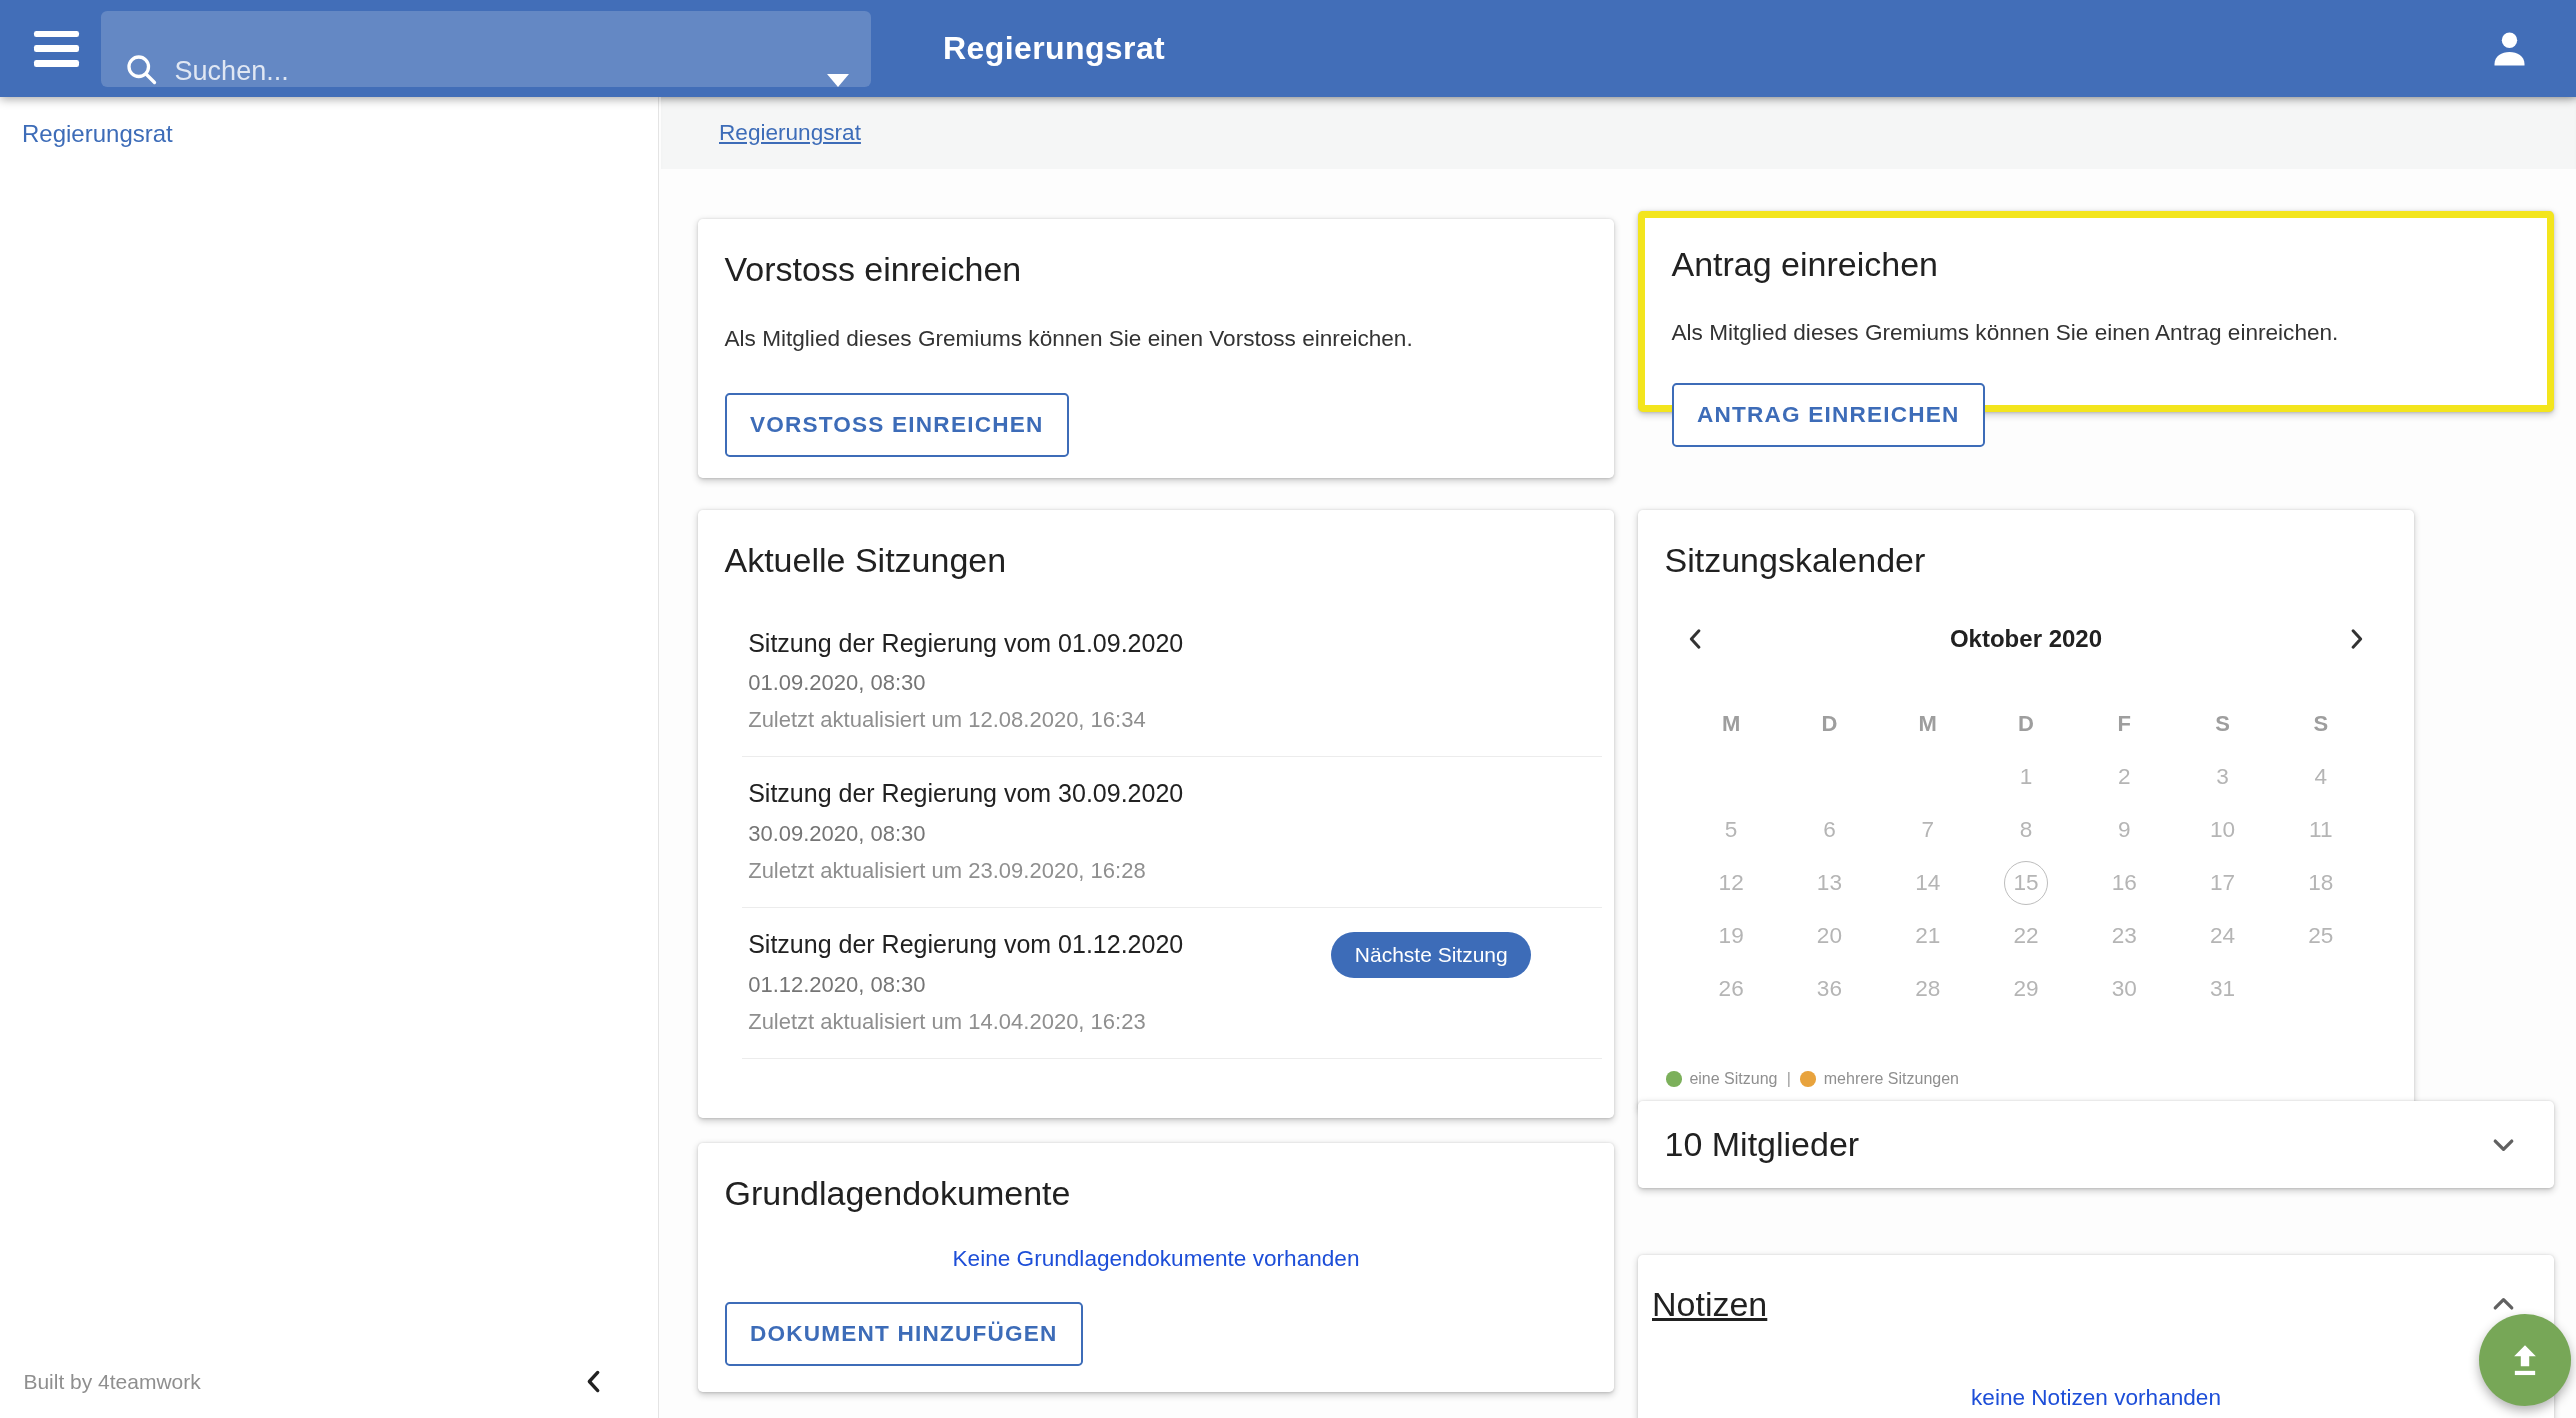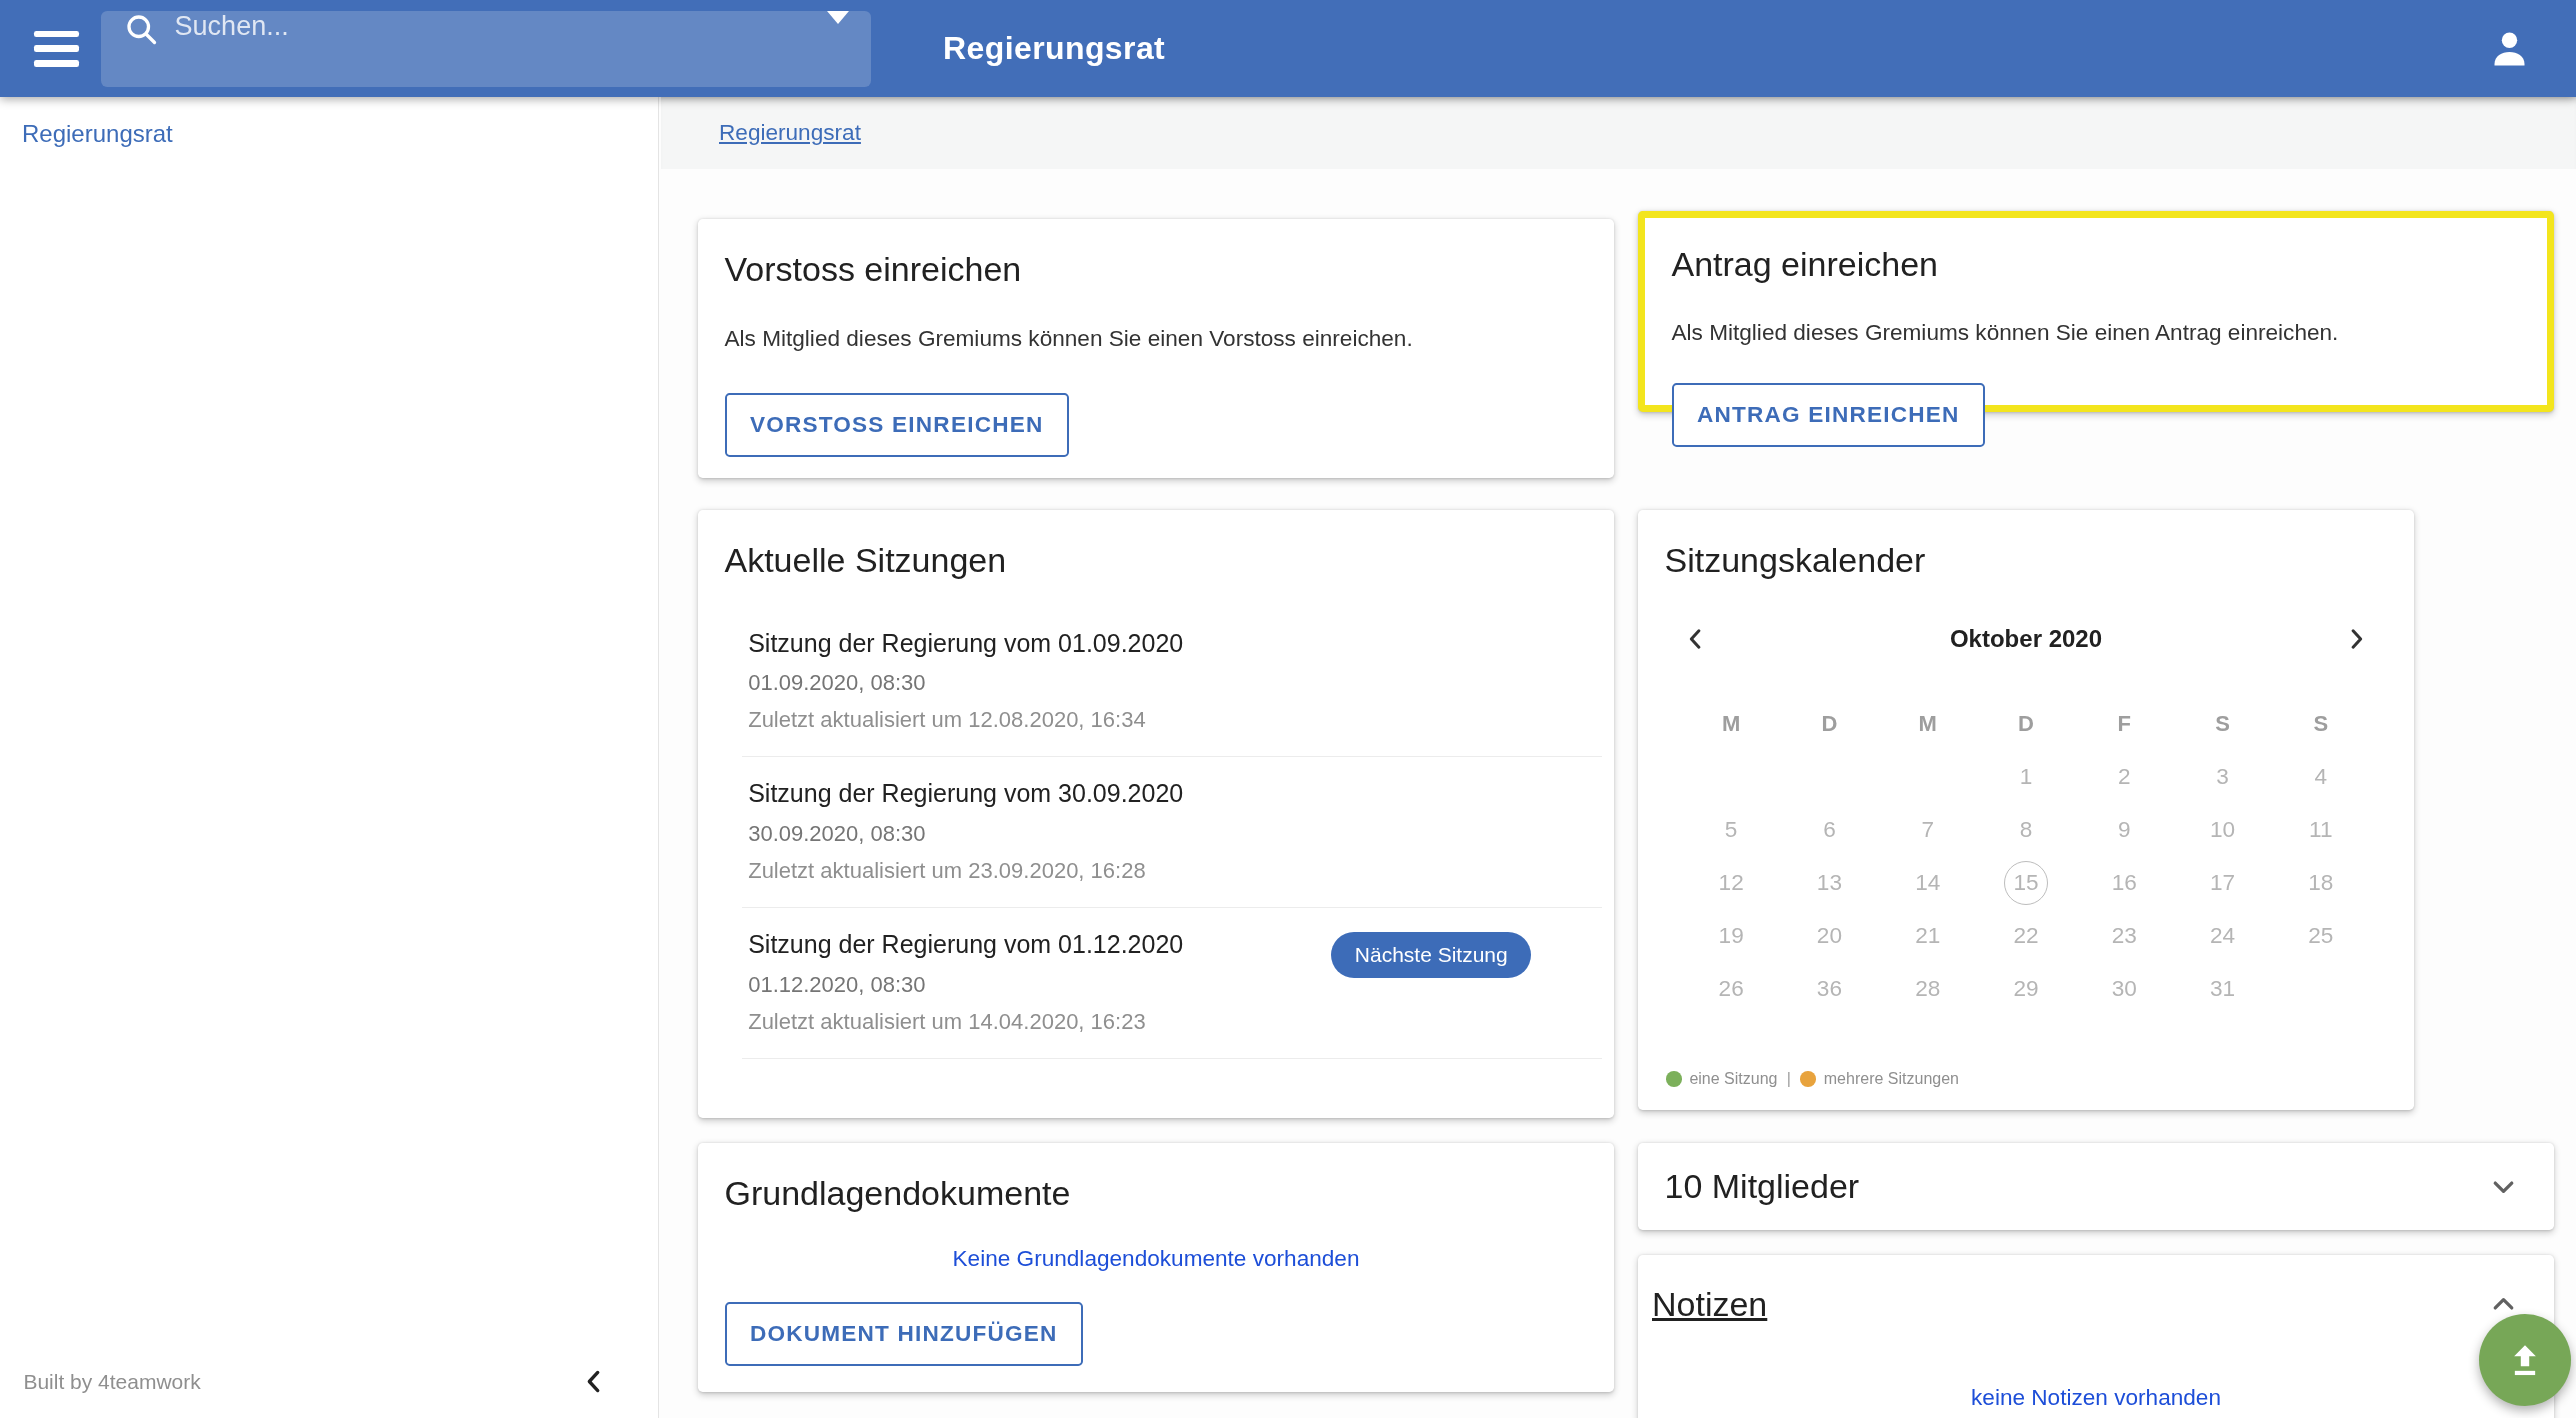--- a/index.html
+++ b/index.html
@@ -22,21 +22,21 @@
     background:var(--topbar);
     display:flex;align-items:center;
     box-shadow:0 3.1px 9.4px rgba(0,0,0,.35);
     z-index:30;
   }
   .hamburger{width:45px;height:36px;margin-left:34px;display:flex;flex-direction:column;justify-content:space-between;cursor:pointer;}
   .hamburger span{display:block;height:6.2px;border-radius:2.3px;background:#fff;}
   .searchbox{
     margin-left:22px;width:770px;height:76px;border-radius:6.2px;
     background:rgba(255,255,255,.18);
-    display:flex;align-items:flex-start;padding:0 22px;
+    display:flex;align-items:flex-end;padding:0 22px;
   }
   .searchbox svg{flex:0 0 auto;}
   .searchbox input{
     flex:1;background:transparent;border:none;outline:none;
     color:#fff;font-size:27px;margin-left:15.6px;
     font-family:"Liberation Sans","DejaVu Sans",sans-serif;
   }
   .searchbox input::placeholder{color:rgba(255,255,255,.8);}
   .search-caret{
     width:0;height:0;margin-left:12.5px;
@@ -86,21 +86,21 @@
     font-family:"Liberation Sans","DejaVu Sans",sans-serif;
   }
   #card-vorstoss{left:37px;top:122px;width:916px;height:259px;}
   #card-antrag{left:977px;top:114px;width:916px;height:201px;border:7px solid var(--highlight);}
   #card-antrag .card-title{padding-top:26.5px;}
   #card-antrag .card-desc{padding-top:36px;}
   #card-antrag .outline-btn{margin-top:37px;}
   #card-sitzungen{left:37px;top:413px;width:916px;height:608px;}
   #card-kalender{left:977px;top:413px;width:776px;height:600px;}
   #card-grundlagen{left:37px;top:1046px;width:916px;height:249px;}
-  #card-mitglieder{left:977px;top:1046px;width:916px;height:87px;display:flex;align-items:center;}
+  #card-mitglieder{left:977px;top:1004px;width:916px;height:87px;display:flex;align-items:center;}
   #card-notizen{left:977px;top:1158px;width:916px;height:218px;}
   
   .sitzung-list{margin-top:26.5px;}
   .sitzung-item{
     margin:0 12.5px 0 44px;padding:22px 23.4px 23.4px 6.2px;
     border-bottom:1.6px solid #ececec;display:flex;align-items:flex-start;
   }
   .sitzung-text{flex:1;min-width:0;}
   .sitzung-title{font-size:25px;color:#212121;cursor:pointer;}
   .sitzung-datetime{font-size:22px;color:#757575;margin-top:12.5px;}

